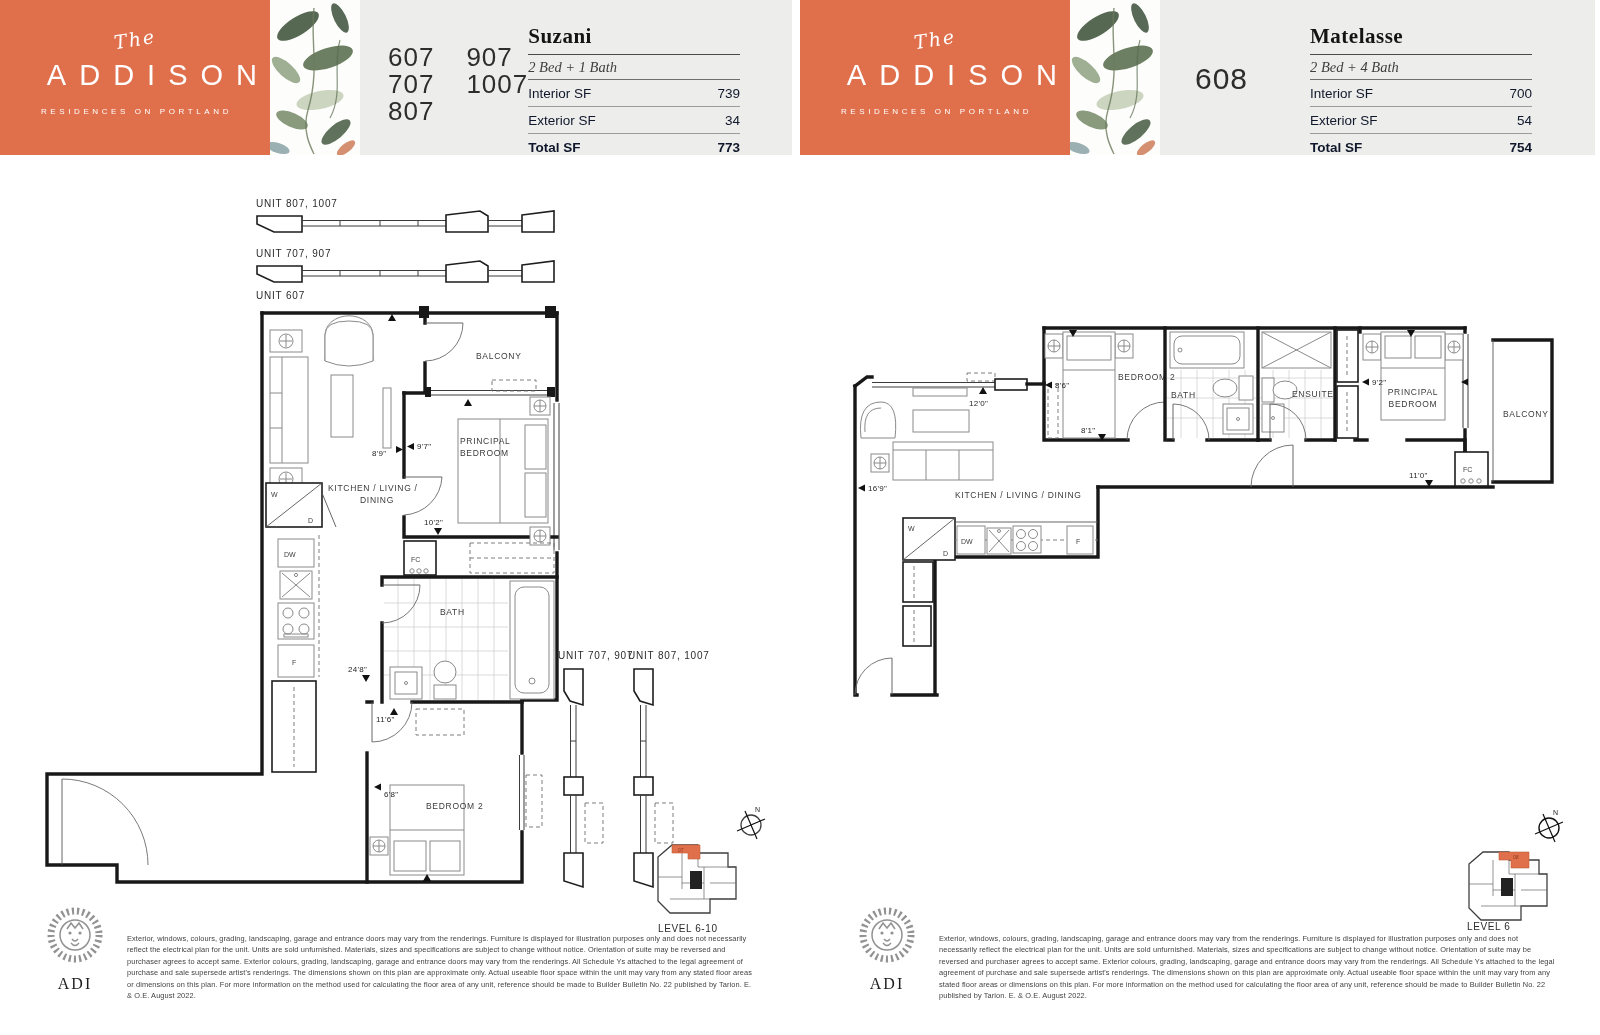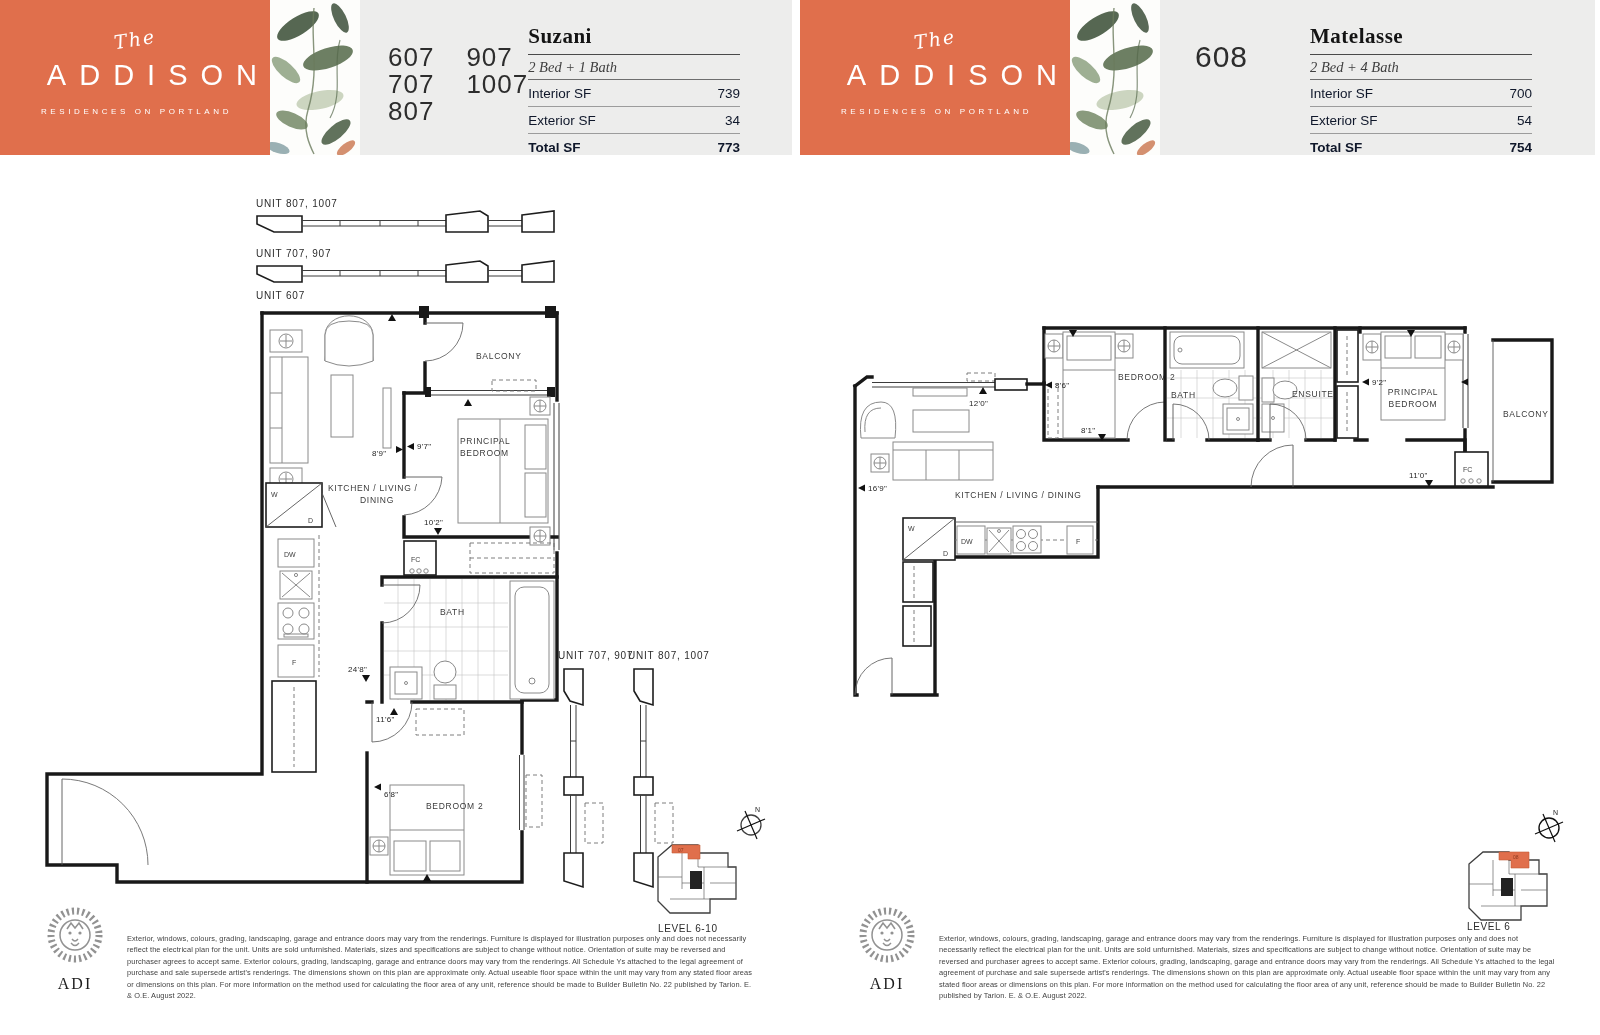--- a/index.html
+++ b/index.html
@@ -11,21 +11,21 @@
   .hdr { position:absolute; top:0; height:155px; background:#ededec; display:flex; }
   .hdr-left { left:0; width:792px; }
   .hdr-right { left:800px; width:795px; }
   .brand { width:270px; height:155px; background:#E06F4C; color:#fff; text-align:center; padding-top:28px; flex:none; }
   .brand-the { font-family:"DejaVu Serif", serif; font-style:italic; font-size:19px; transform:rotate(-9deg); letter-spacing:2px; }
   .brand-name { font-size:29px; letter-spacing:13px; padding-left:13px; margin-top:9px; font-weight:400;text-align:right; }
   .brand-tag { font-size:8px; letter-spacing:3.6px; margin-top:15px; padding-left:3px; }
   .botanical { width:90px; height:155px; flex:none; background:#fdfdfb; overflow:hidden; }
   .hdr-units { margin-left:28px; margin-top:44px; display:flex; gap:32px; color:#2d2d2d; }
   .hdr-units .ucol span { display:block; font-size:26px; line-height:27px; letter-spacing:1px; }
-  .hdr-unit-big { margin-left:35px; margin-top:40px; font-size:30px; letter-spacing:1px; color:#2d2d2d; }
+  .hdr-unit-big { margin-left:35px; margin-top:62px; font-size:30px; letter-spacing:1px; color:#2d2d2d; }
   .hdr-info { margin-left:auto; padding-top:24px; }
   .hdr-left .hdr-info { width:216px; margin-right:52px; }
   .hdr-right .hdr-info { width:222px; margin-right:63px; }
   .plan-name { font-family:"Liberation Serif", serif; font-weight:bold; font-size:21px; color:#141414; letter-spacing:0.5px; }
   .rule-dark { border-top:1.4px solid #4a4a4a; margin-top:5px; }
   .plan-type { font-family:"Liberation Serif", serif; font-style:italic; font-size:14.5px; color:#404040; padding:4px 0 3px; }
   .rule-mid { border-top:1px solid #6e6e6e; }
   .spec-row { display:flex; justify-content:space-between; font-size:13.5px; color:#0f172a; padding:6px 0 5px; border-bottom:1px solid #9c9c9c; }
   .spec-row.total { border-bottom:none; font-weight:bold;align-items:center; }
 

